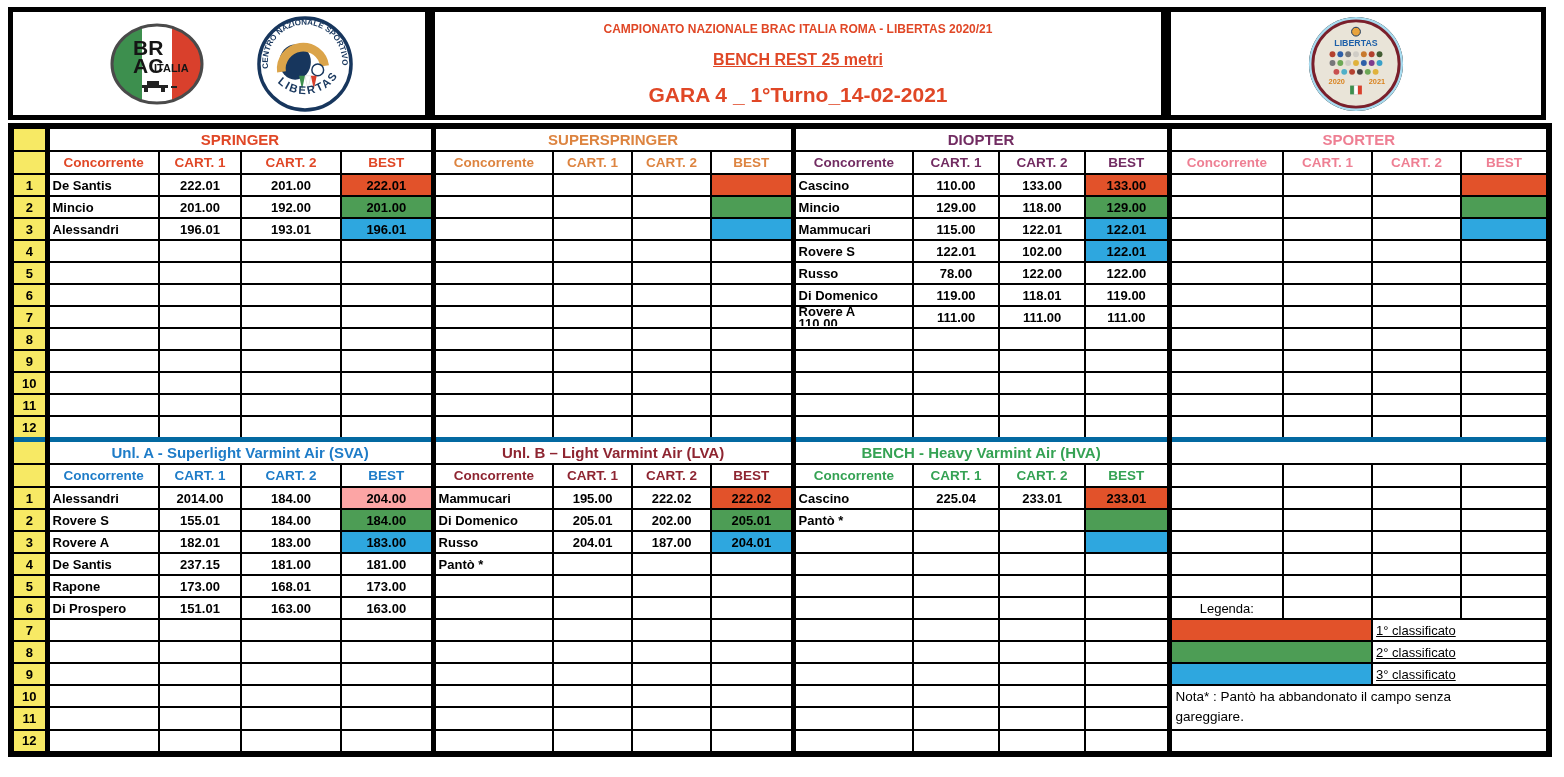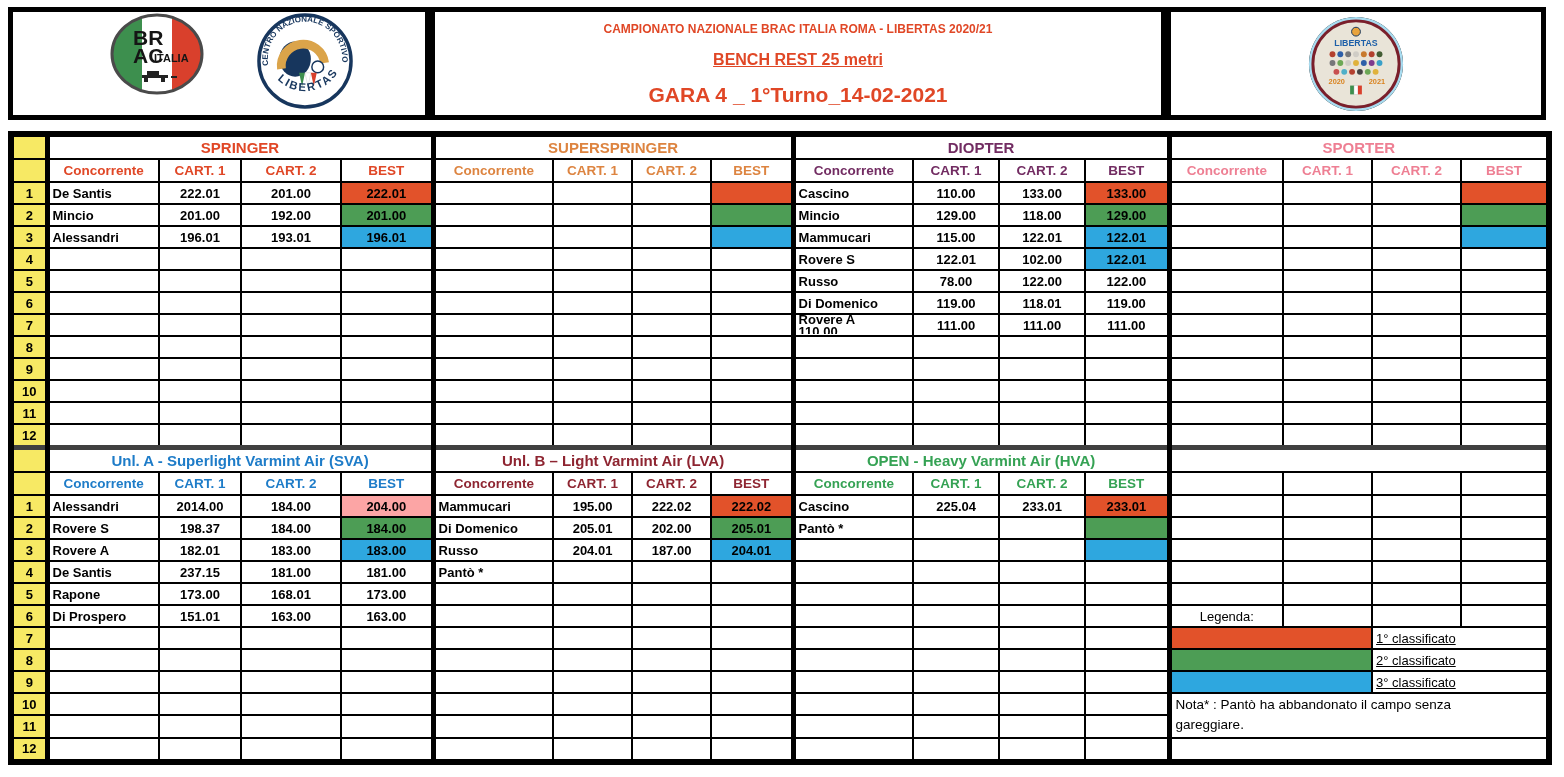--- a/index.html
+++ b/index.html
@@ -2,36 +2,36 @@
 <html><head>
 <meta charset="utf-8">
 <style>
   html,body { margin:0; padding:0; background:#fff; }
   body { width:1564px; height:777px; font-family:"Liberation Sans", sans-serif; position:relative; }
   .sheet { position:absolute; left:8px; top:7px; width:1538px; }
 
   
   .hdr { display:flex; width:1538px; }
   .hbox { border:5px solid #000; background:#fff; box-sizing:border-box; height:113px; }
-  .hbox.left  { width:422px; display:flex; align-items:flex-start; justify-content:center; gap:51px;padding-left:24px; }
+  .hbox.left  { width:422px; display:flex; align-items:center; justify-content:center; gap:51px;padding-left:24px; }
   .hbox.center{ width:736px; display:flex; flex-direction:column; justify-content:space-between;
                 padding:10px 4px 8px 4px; text-align:center; color:#e04726; font-weight:bold; }
   .hbox.right { width:380px; display:flex; align-items:center; justify-content:center; }
   .t1 { font-size:12px; }
   .t2 { font-size:16px;text-decoration:underline; }
   .t3 { font-size:21px; }
 
   
-  table { border-collapse:collapse; table-layout:fixed; width:1538px; margin-top:11px;
+  table { border-collapse:collapse; table-layout:fixed; width:1538px; margin-top:3px;
           border:6px solid #000; }
   td { border:2px solid #000; height:20px; padding:0 3px; font-size:13px; font-weight:bold;
        color:#000; overflow:hidden; white-space:nowrap; background:#fff; }
   td.ynum { background:#f7e964; text-align:center; border-right:4px solid #000; padding:0; }
   td.gs   { border-left:5px solid #000; }
-  tr.secbreak td { border-top:5px solid #404040; }
+  tr.secbreak td { border-top:5px solid #0369a1; }
   td.gtitle { text-align:center; font-size:15px; height:21px; }
   td.chead  { text-align:center; font-size:13.5px; height:21px; }
   td.nameCell { text-align:left; }
   td.num   { text-align:center; }
   td.legendLabel { font-weight:normal; text-align:center; }
   td.legendText  { font-weight:normal; text-align:left;text-decoration:underline; }
   td.noteCell { font-weight:normal; text-align:left; vertical-align:top; white-space:normal;
                 line-height:1.5; padding:1px 40px 1px 4px; font-size:13.5px; }
   .clip { height:20px; overflow:hidden; line-height:12px; margin-top:-3px; text-align:left; }
 </style>
@@ -412,21 +412,21 @@
           <td class="num"></td>
           <td class="nameCell gs"></td>
           <td class="num"></td>
           <td class="num"></td>
           <td class="num"></td>
         </tr>
         <tr class="secbreak">
           <td class="ynum"></td>
           <td class="gtitle gs" colspan="4" style="color: rgb(30, 124, 200);">Unl. A - Superlight Varmint Air (SVA)</td>
           <td class="gtitle gs" colspan="4" style="color: rgb(142, 37, 49);">Unl. B – Light Varmint Air (LVA)</td>
-          <td class="gtitle gs" colspan="4" style="color: rgb(53, 162, 84);">OPEN - Heavy Varmint Air (HVA)</td>
+          <td class="gtitle gs" colspan="4" style="color: rgb(53, 162, 84);">BENCH - Heavy Varmint Air (HVA)</td>
           <td class="gtitle gs" colspan="4"></td>
         </tr>
         <tr>
           <td class="ynum"></td>
           <td class="chead gs" style="color: rgb(30, 124, 200);">Concorrente</td>
           <td class="chead" style="color: rgb(30, 124, 200);">CART. 1</td>
           <td class="chead" style="color: rgb(30, 124, 200);">CART. 2</td>
           <td class="chead" style="color: rgb(30, 124, 200);">BEST</td>
           <td class="chead gs" style="color: rgb(142, 37, 49);">Concorrente</td>
           <td class="chead" style="color: rgb(142, 37, 49);">CART. 1</td>
@@ -456,21 +456,21 @@
           <td class="num">233.01</td>
           <td class="num" style="background: rgb(226, 82, 42);">233.01</td>
           <td class="nameCell gs"></td>
           <td class="num"></td>
           <td class="num"></td>
           <td class="num"></td>
         </tr>
         <tr>
           <td class="ynum">2</td>
           <td class="nameCell gs">Rovere S</td>
-          <td class="num">198.37</td>
+          <td class="num">155.01</td>
           <td class="num">184.00</td>
           <td class="num" style="background: rgb(77, 157, 85);">184.00</td>
           <td class="nameCell gs">Di Domenico</td>
           <td class="num">205.01</td>
           <td class="num">202.00</td>
           <td class="num" style="background: rgb(77, 157, 85);">205.01</td>
           <td class="nameCell gs">Pantò *</td>
           <td class="num"></td>
           <td class="num"></td>
           <td class="num" style="background: rgb(77, 157, 85);"></td>

